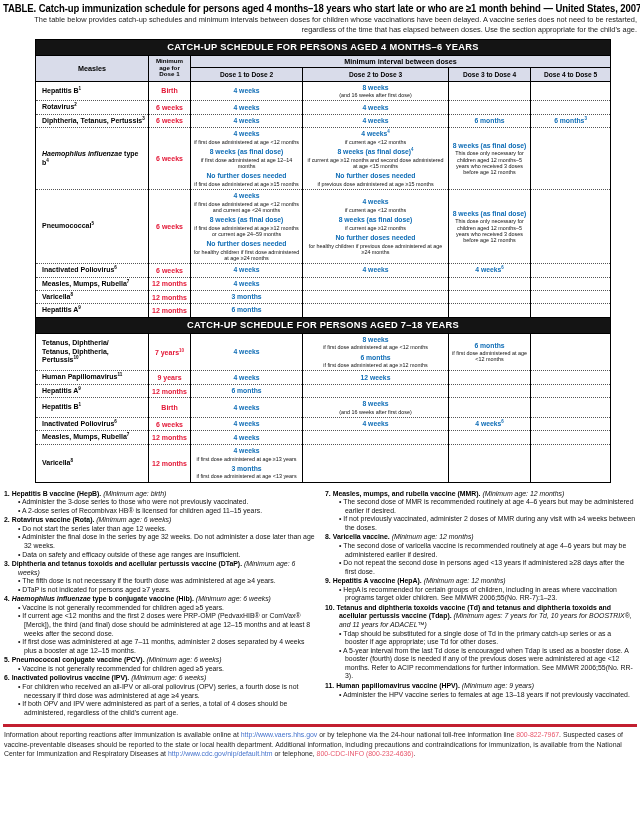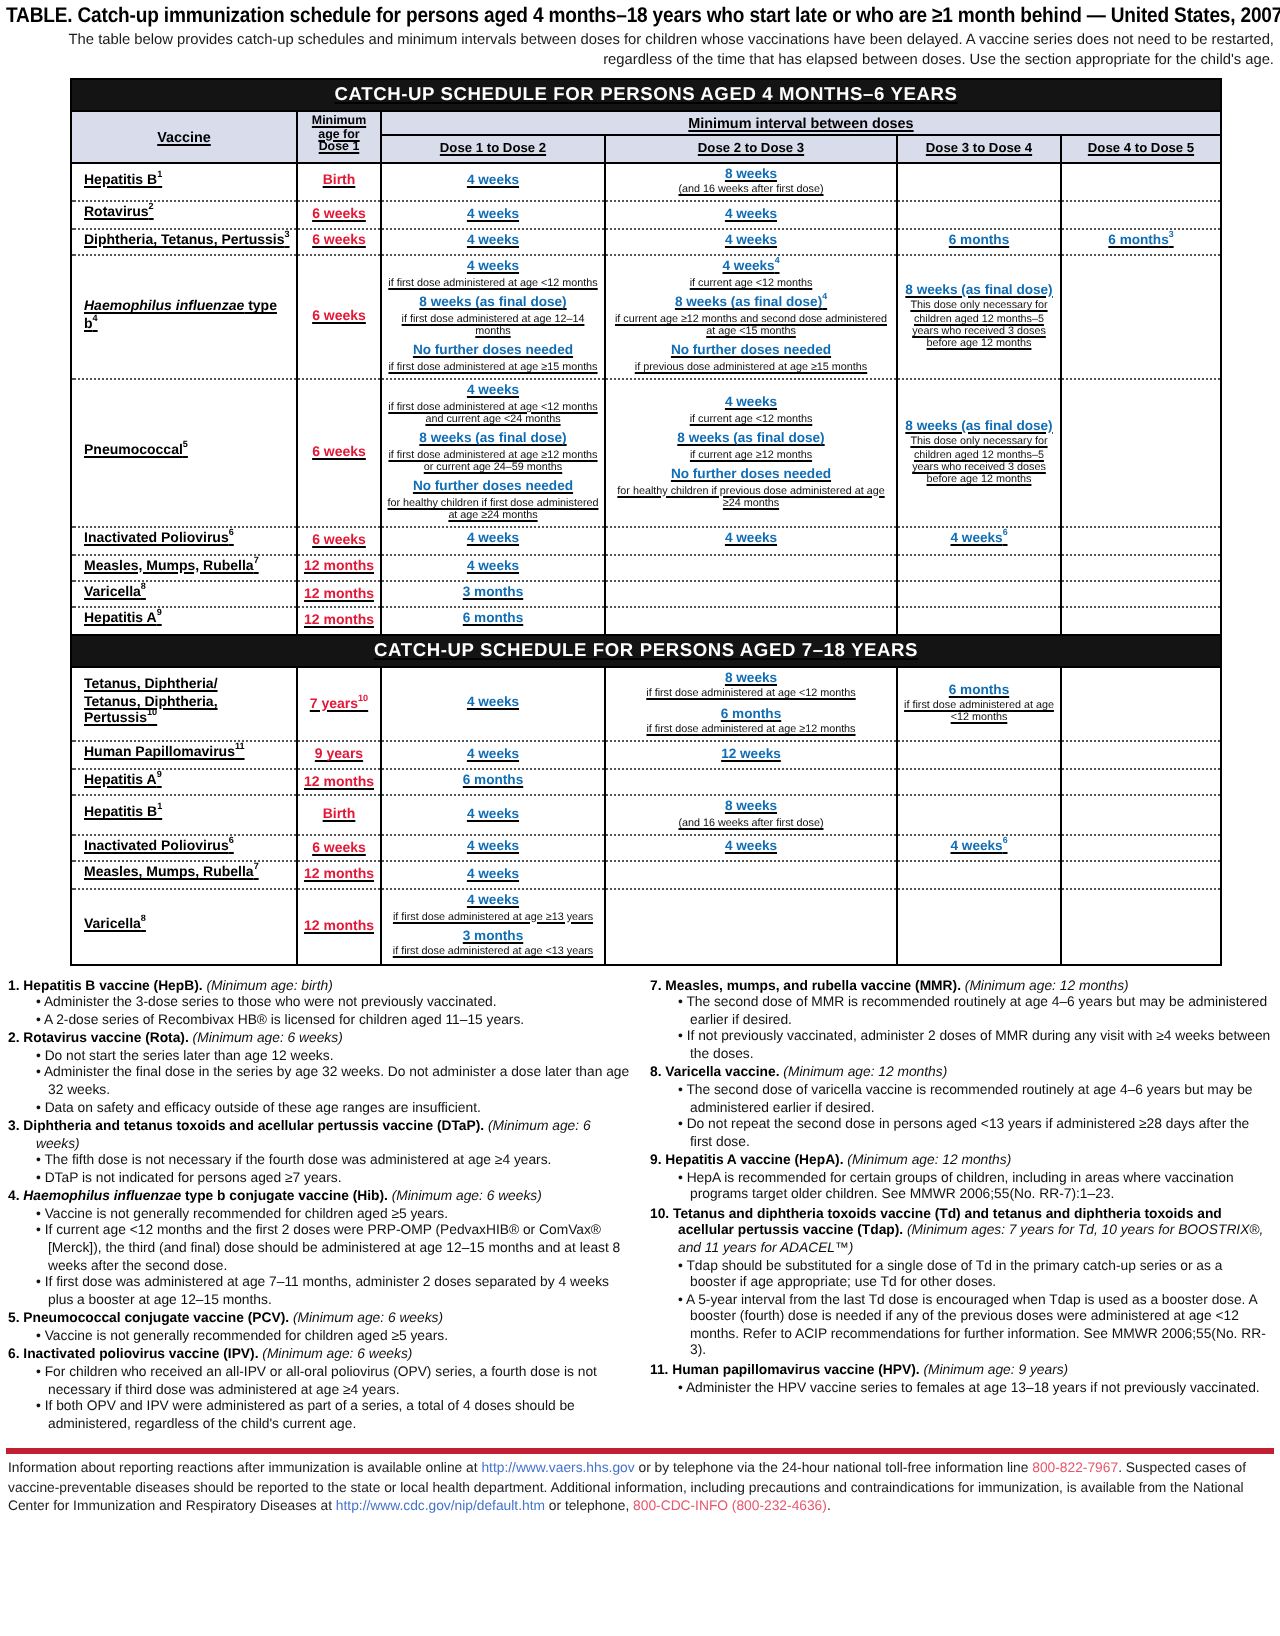--- a/index.html
+++ b/index.html
@@ -1,21 +1,21 @@
 <!DOCTYPE html>
 <html style="--accent_red: #e31837; --interval_blue: #0f6db6; --header_bg: #d9dcea; --section_bg: #141414; --link_blue: #4472cc; --phone_red: #e8566b; --rule_red: #c21f30;"><head>
 <meta charset="utf-8">
 <style>
   html,body{margin:0;padding:0;background:#fff;}
   body{width:640px;height:818px;overflow:hidden;font-family:"Liberation Sans",sans-serif;color:#000;}
   .page{padding:2px 3px 0 3px;}
   .title{font-size:10.6px;font-weight:bold;white-space:nowrap;transform:scaleX(.90);transform-origin:0 0;letter-spacing:-.1px;}
   .subtitle{font-size:7.4px;line-height:1.32;width:634px;margin-top:1px;color:#1a1a1a;text-align:right;}
 
-  table{border-collapse:collapse;table-layout:fixed;width:575px;margin:4px 0 1px 32px;border:1.5px solid #000;text-decoration:underline;}
+  table{border-collapse:collapse;table-layout:fixed;width:575px;margin:4px 0 1px 32px;border:1.5px solid #000;}
   col.c-vac{width:113px}col.c-min{width:42px}col.c-d12{width:112px}col.c-d23{width:146px}col.c-d34{width:82px}col.c-d45{width:80px}
   th,td{border-left:1px solid #000;}
   tr.section th{background:var(--section_bg);color:#fff;font-size:9.3px;font-weight:bold;padding:2px 0 3px 0;letter-spacing:.3px;border-bottom:1.5px solid #000;border-top:1.5px solid #000;}
   thead th{background:var(--header_bg);font-weight:bold;border-bottom:1px solid #000;}
   th.hspan{font-size:7.2px;padding:1px 0;}
   th.hvac{font-size:7.2px;}
   th.hmin{font-size:6.2px;line-height:1.1;padding:0 2px;}
   th.hdose{font-size:6.6px;padding:3px 0;}
   tbody.data td{border-top:1px dotted #555;vertical-align:middle;}
   tbody.data tr:first-child td{border-top:1px solid #000;}
@@ -54,21 +54,21 @@
         <col class="c-d12">
         <col class="c-d23">
         <col class="c-d34">
         <col class="c-d45">
     </colgroup>
     <thead>
       <tr class="section">
         <th colspan="6">CATCH-UP SCHEDULE FOR PERSONS AGED 4 MONTHS–6 YEARS</th>
       </tr>
       <tr>
-        <th rowspan="2" class="hvac">Vaccine</th>
+        <th rowspan="2" class="hvac">Measles</th>
         <th rowspan="2" class="hmin">Minimum age for Dose 1</th>
         <th colspan="4" class="hspan">Minimum interval between doses</th>
       </tr>
       <tr>
         <th class="hdose">Dose 1 to Dose 2</th>
         <th class="hdose">Dose 2 to Dose 3</th>
         <th class="hdose">Dose 3 to Dose 4</th>
         <th class="hdose">Dose 4 to Dose 5</th>
       </tr>
     </thead>

